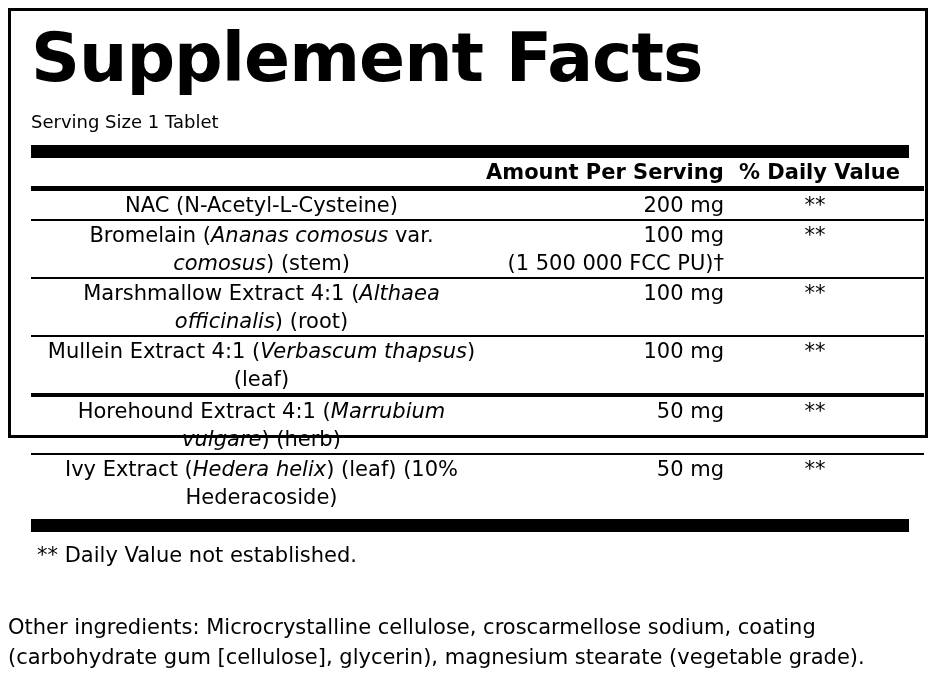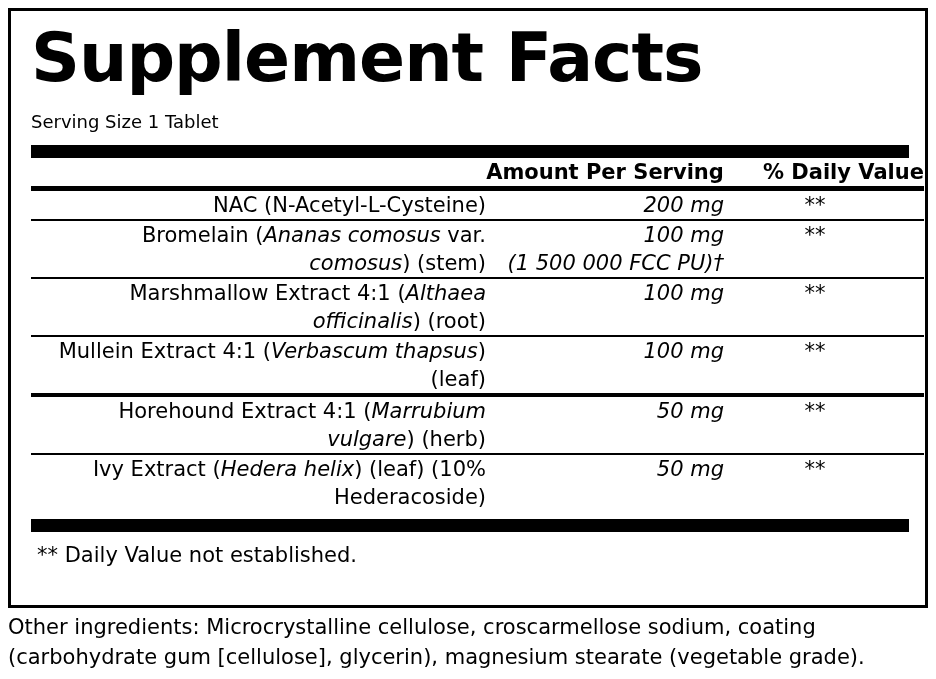--- a/index.html
+++ b/index.html
@@ -12,21 +12,21 @@
     height: 679px;
     font-family: "DejaVu Sans", "Liberation Sans", sans-serif;
     color: #000000;
     overflow: hidden;
   }
   .panel {
     position: absolute;
     left: 8px;
     top: 8px;
     width: 920px;
-    height: 600px;
+    height: 430px;
     border: 3px solid #000000;
     box-sizing: border-box;
     background: #ffffff;
   }
   .inner {
     position: absolute;
     left: 20px;
     top: 6px;
     right: 16px;
   }
@@ -56,37 +56,37 @@
   table.facts {
     width: 100%;
     border-collapse: collapse;
     table-layout: fixed;
   }
   table.facts td, table.facts th {
     padding: 0;
     vertical-align: top;
     font-size: 21px;
     line-height: 28px;
-    text-align: right;
+    text-align: center;
   }
   .col-name { width: 455px; }
   .col-amt  { width: 248px; }
   .col-dv   { width: 190px; }
   .hdr {
     font-weight: bold;
     font-size: 21px;
     padding: 7px 0 7px 0;
   }
-  .hdr.amt { text-align: center; padding-right: 10px; margin-top: 40px; }
-  .hdr.dv  { text-align: right; padding-right: 0; }
+  .hdr.amt { text-align: left; padding-right: 10px; margin-top: 40px; }
+  .hdr.dv  { text-align: right; padding-right: 24px; }
   .row td {
     padding: 6px 0 6px 0;
   }
   .row td.name { padding-left: 6px; }
-  .row td.amt  { text-align: right; padding-right: 10px; font-style: italic; }
+  .row td.amt  { text-align: right; padding-right: 10px; }
   .row td.dv   { text-align: center; padding-right: 28px; }
   .sub {
     display: block;
     text-align: right;
     padding-right: 0px;
   }
   .divider-cell { padding: 0 !important; }
   .divider {
     height: 2px;
     background: #000000;

